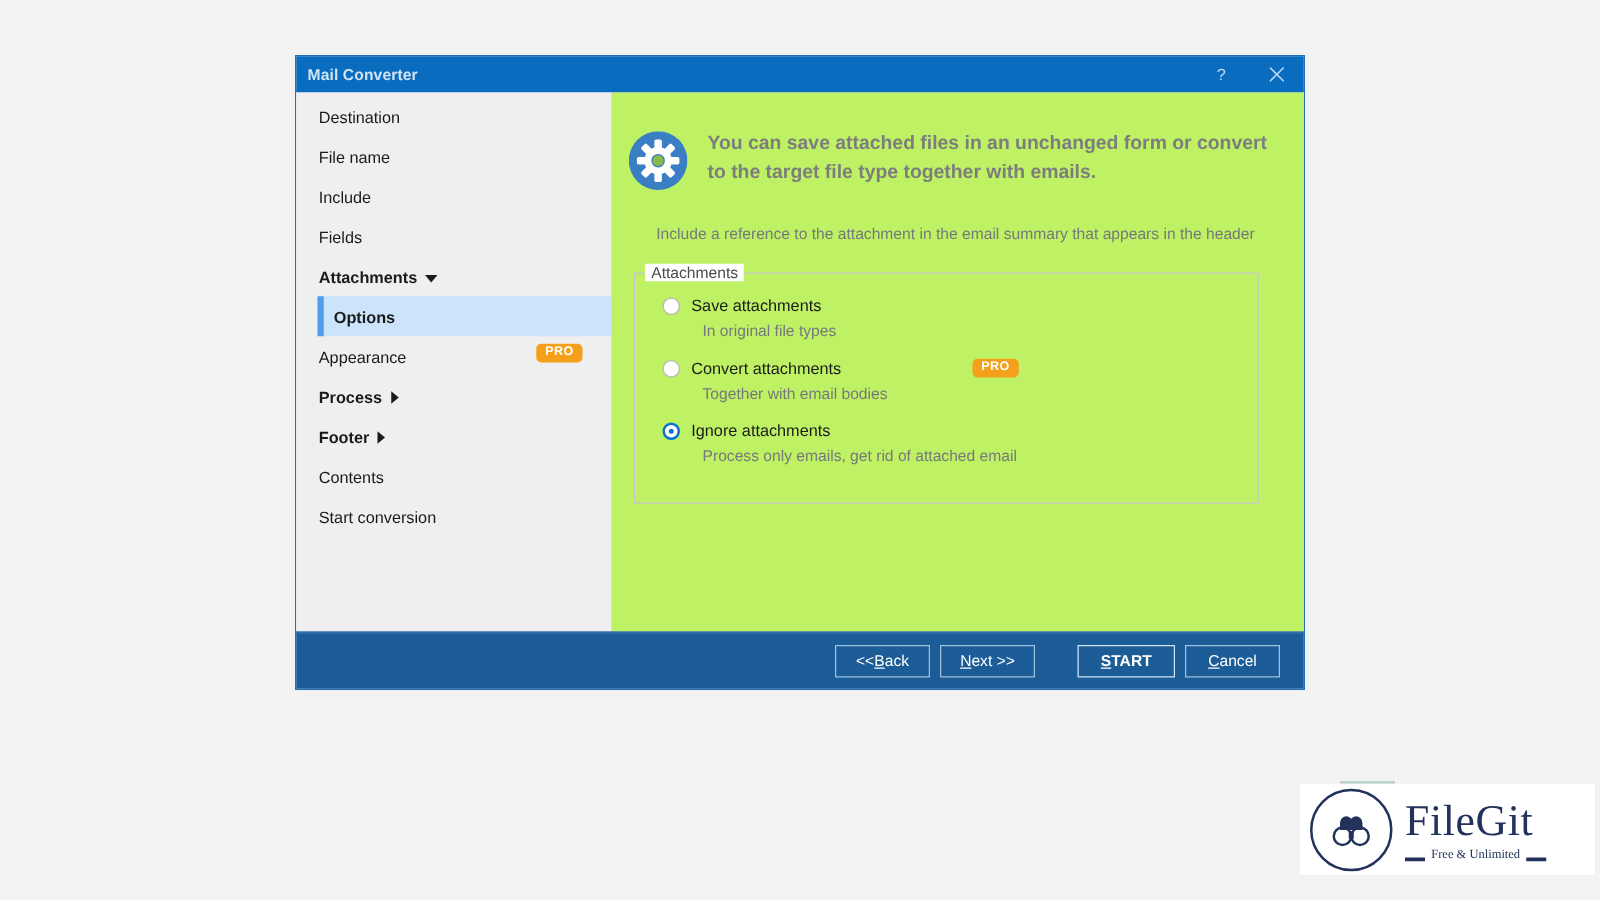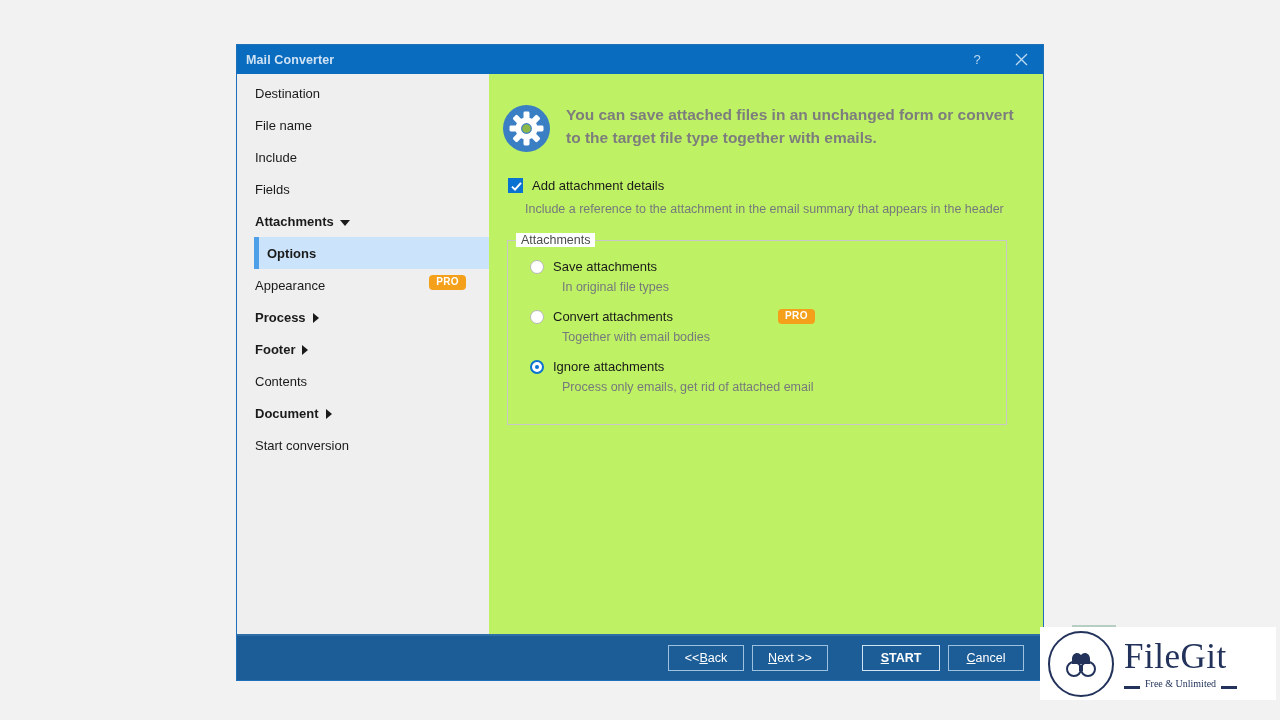--- a/index.html
+++ b/index.html
@@ -14,21 +14,21 @@
     overflow: hidden;
     position: relative;
   }
 
   
   #dialog {
     position: absolute;
     left: 236px;
     top: 44px;
     width: 808px;
-    height: 637px;
+    height: 508px;
     background: #ffffff;
     border: 1px solid #1f6fbb;
     box-sizing: border-box;
     display: flex;
     flex-direction: column;
   }
 
   
   #titlebar {
     height: 29px;
@@ -389,24 +389,20 @@
         <div class="nav-item bold">
           <span>Process</span>
           <span class="caret-right"></span>
         </div>
         <div class="nav-item bold">
           <span>Footer</span>
           <span class="caret-right"></span>
         </div>
         <div class="nav-item">
           <span>Contents</span>
-        </div>
-        <div class="nav-item bold">
-          <span>Document</span>
-          <span class="caret-right"></span>
         </div>
         <div class="nav-item">
           <span>Start conversion</span>
         </div>
       </div>
 
     <div id="content">
 
       <div id="intro">
         <div id="gear-icon">
@@ -425,28 +421,20 @@
                 <circle cx="0" cy="0" r="11"></circle>
               </g>
               <circle cx="0" cy="0" r="5.4" fill="#3a7ec4"></circle>
               <circle cx="0" cy="0" r="4.3" fill="#8cb84a"></circle>
             </g>
           </svg>
         </div>
         <div id="intro-text">You can save attached files in an unchanged form or convert to the target file type together with emails.</div>
       </div>
 
-      <div id="checkbox-row">
-        <span class="checkbox">
-          <svg width="13" height="13" viewBox="0 0 13 13">
-            <polyline points="2,6.6 5,9.6 11,2.8" fill="none" stroke="#ffffff" stroke-width="2"></polyline>
-          </svg>
-        </span>
-        <span id="checkbox-label">Add attachment details</span>
-      </div>
       <div id="checkbox-desc">Include a reference to the attachment in the email summary that appears in the header</div>
 
       <div id="group">
         <span id="group-legend">Attachments</span>
         <div id="radio-list">
             <div class="radio-row">
               <span class="radio"></span>
               <span class="radio-label">Save attachments</span>
             </div>
             <div class="radio-desc">In original file types</div>

